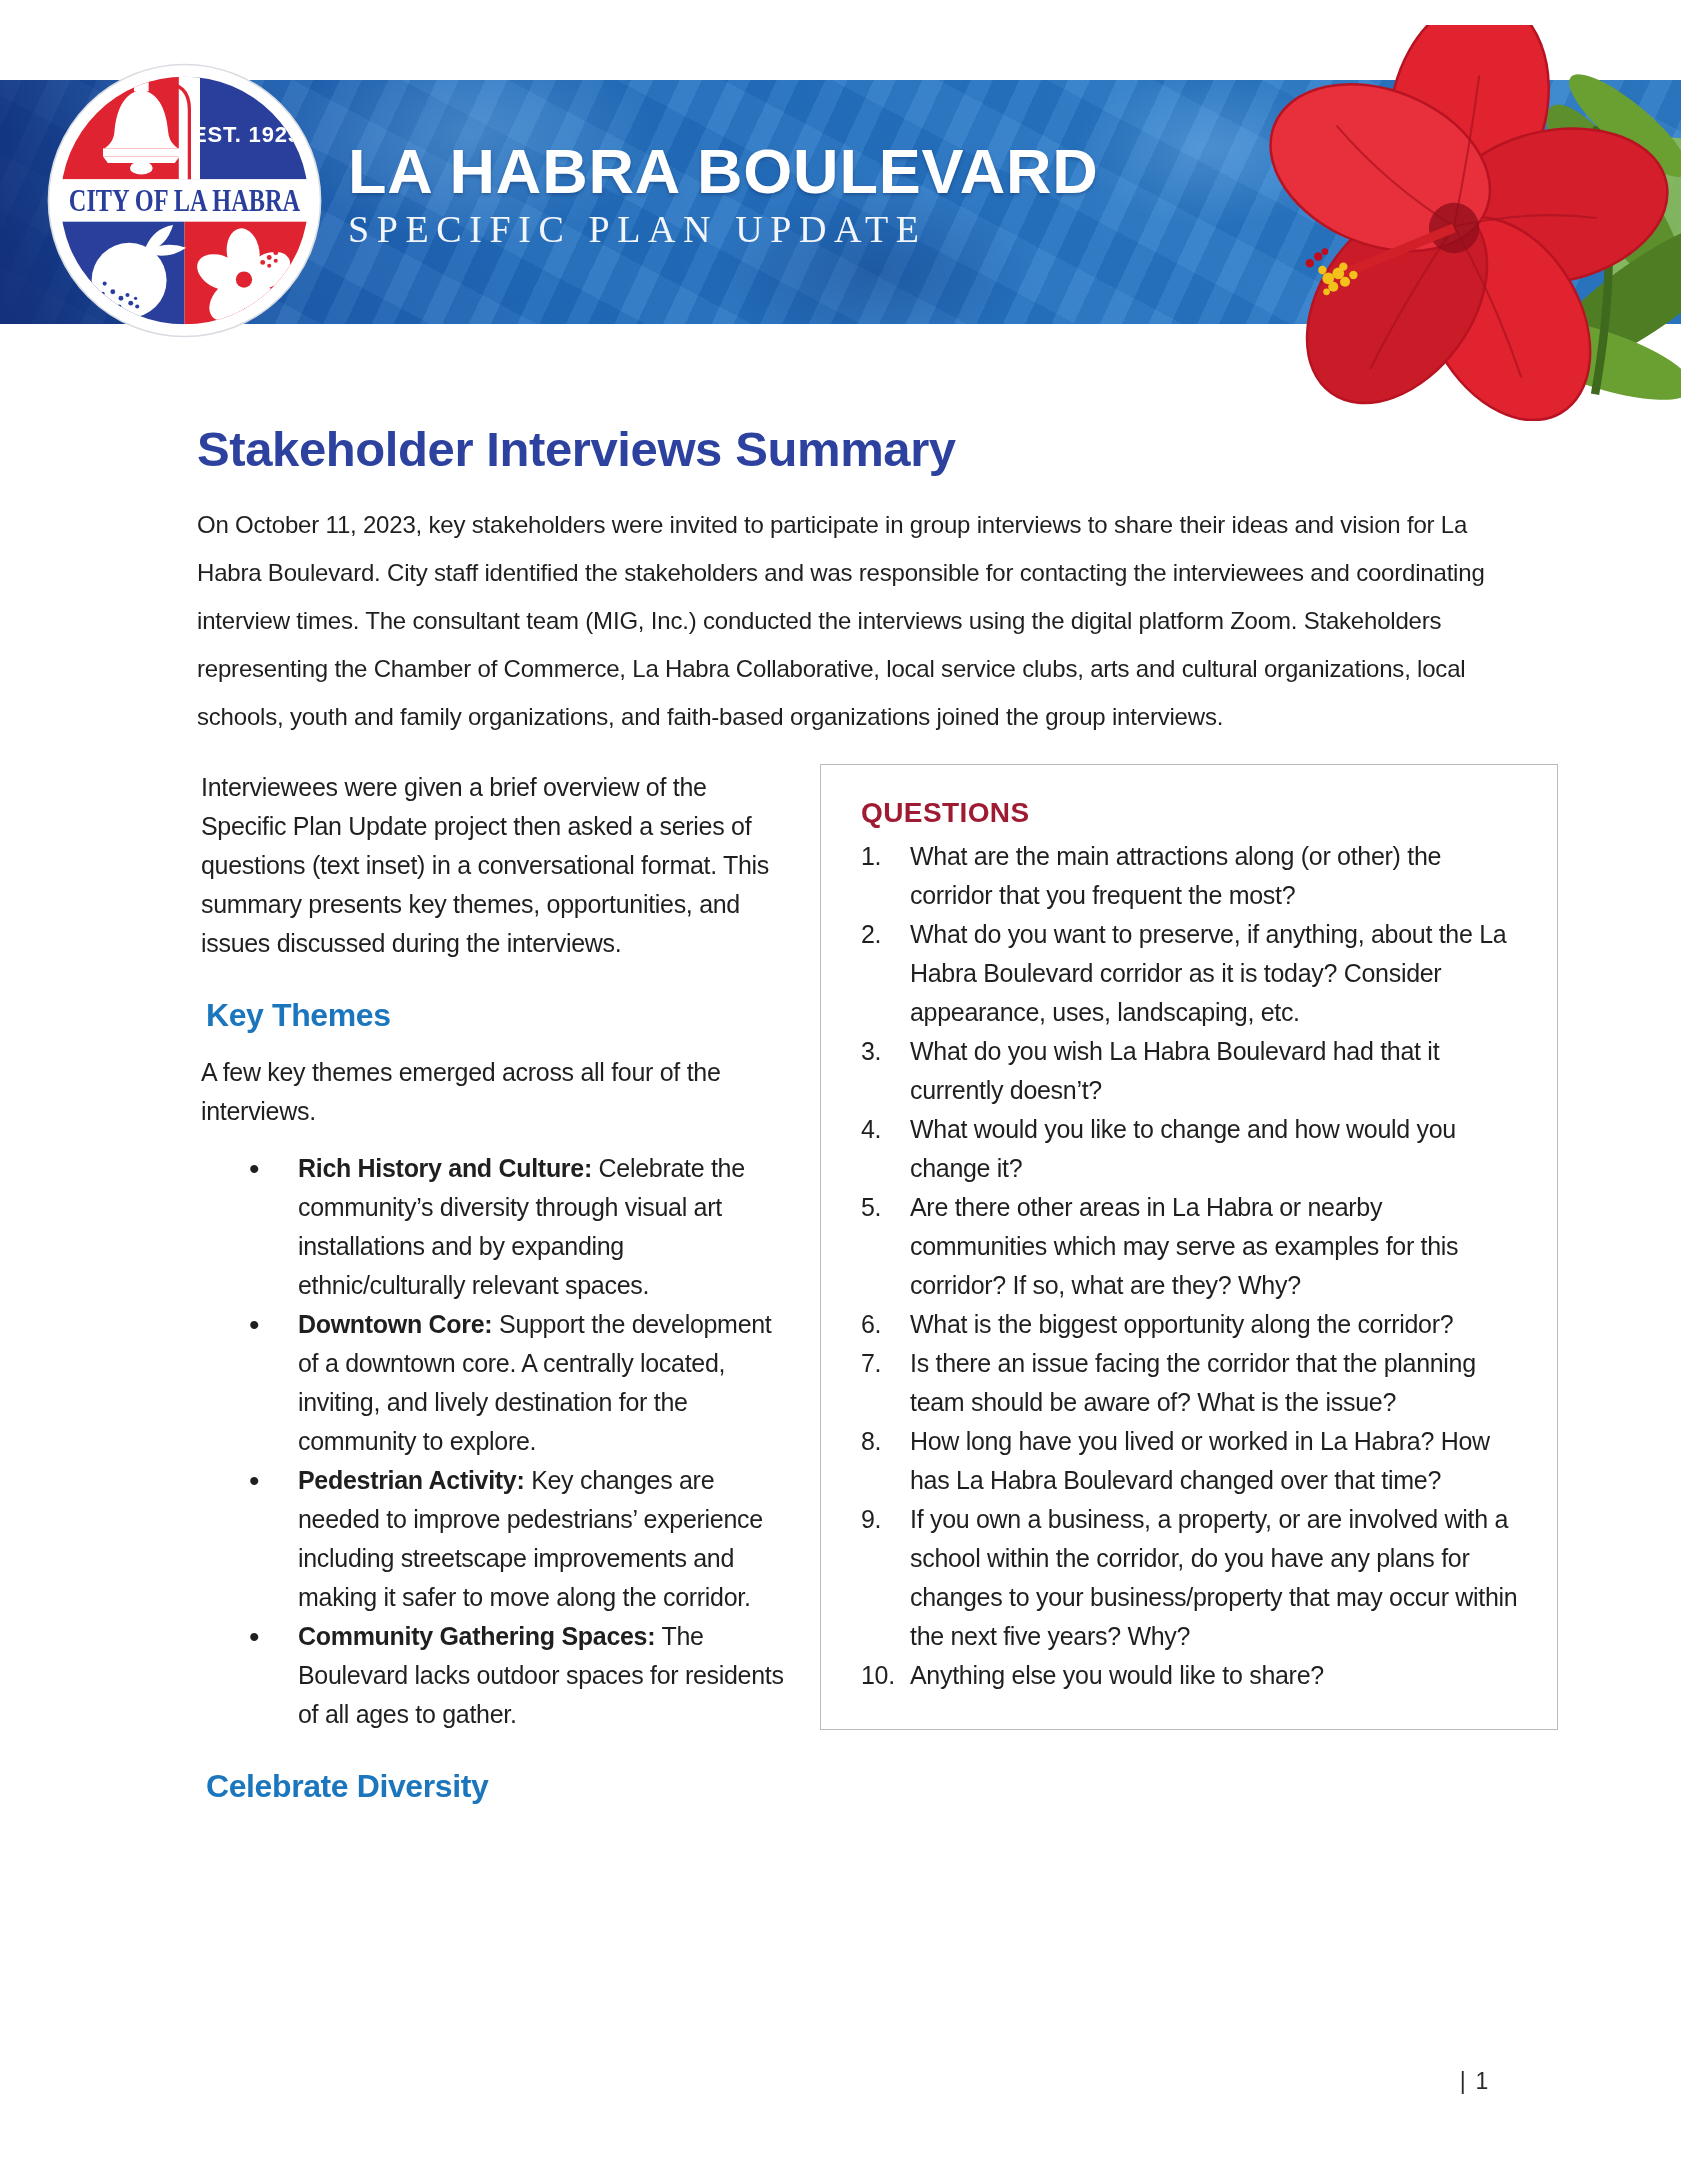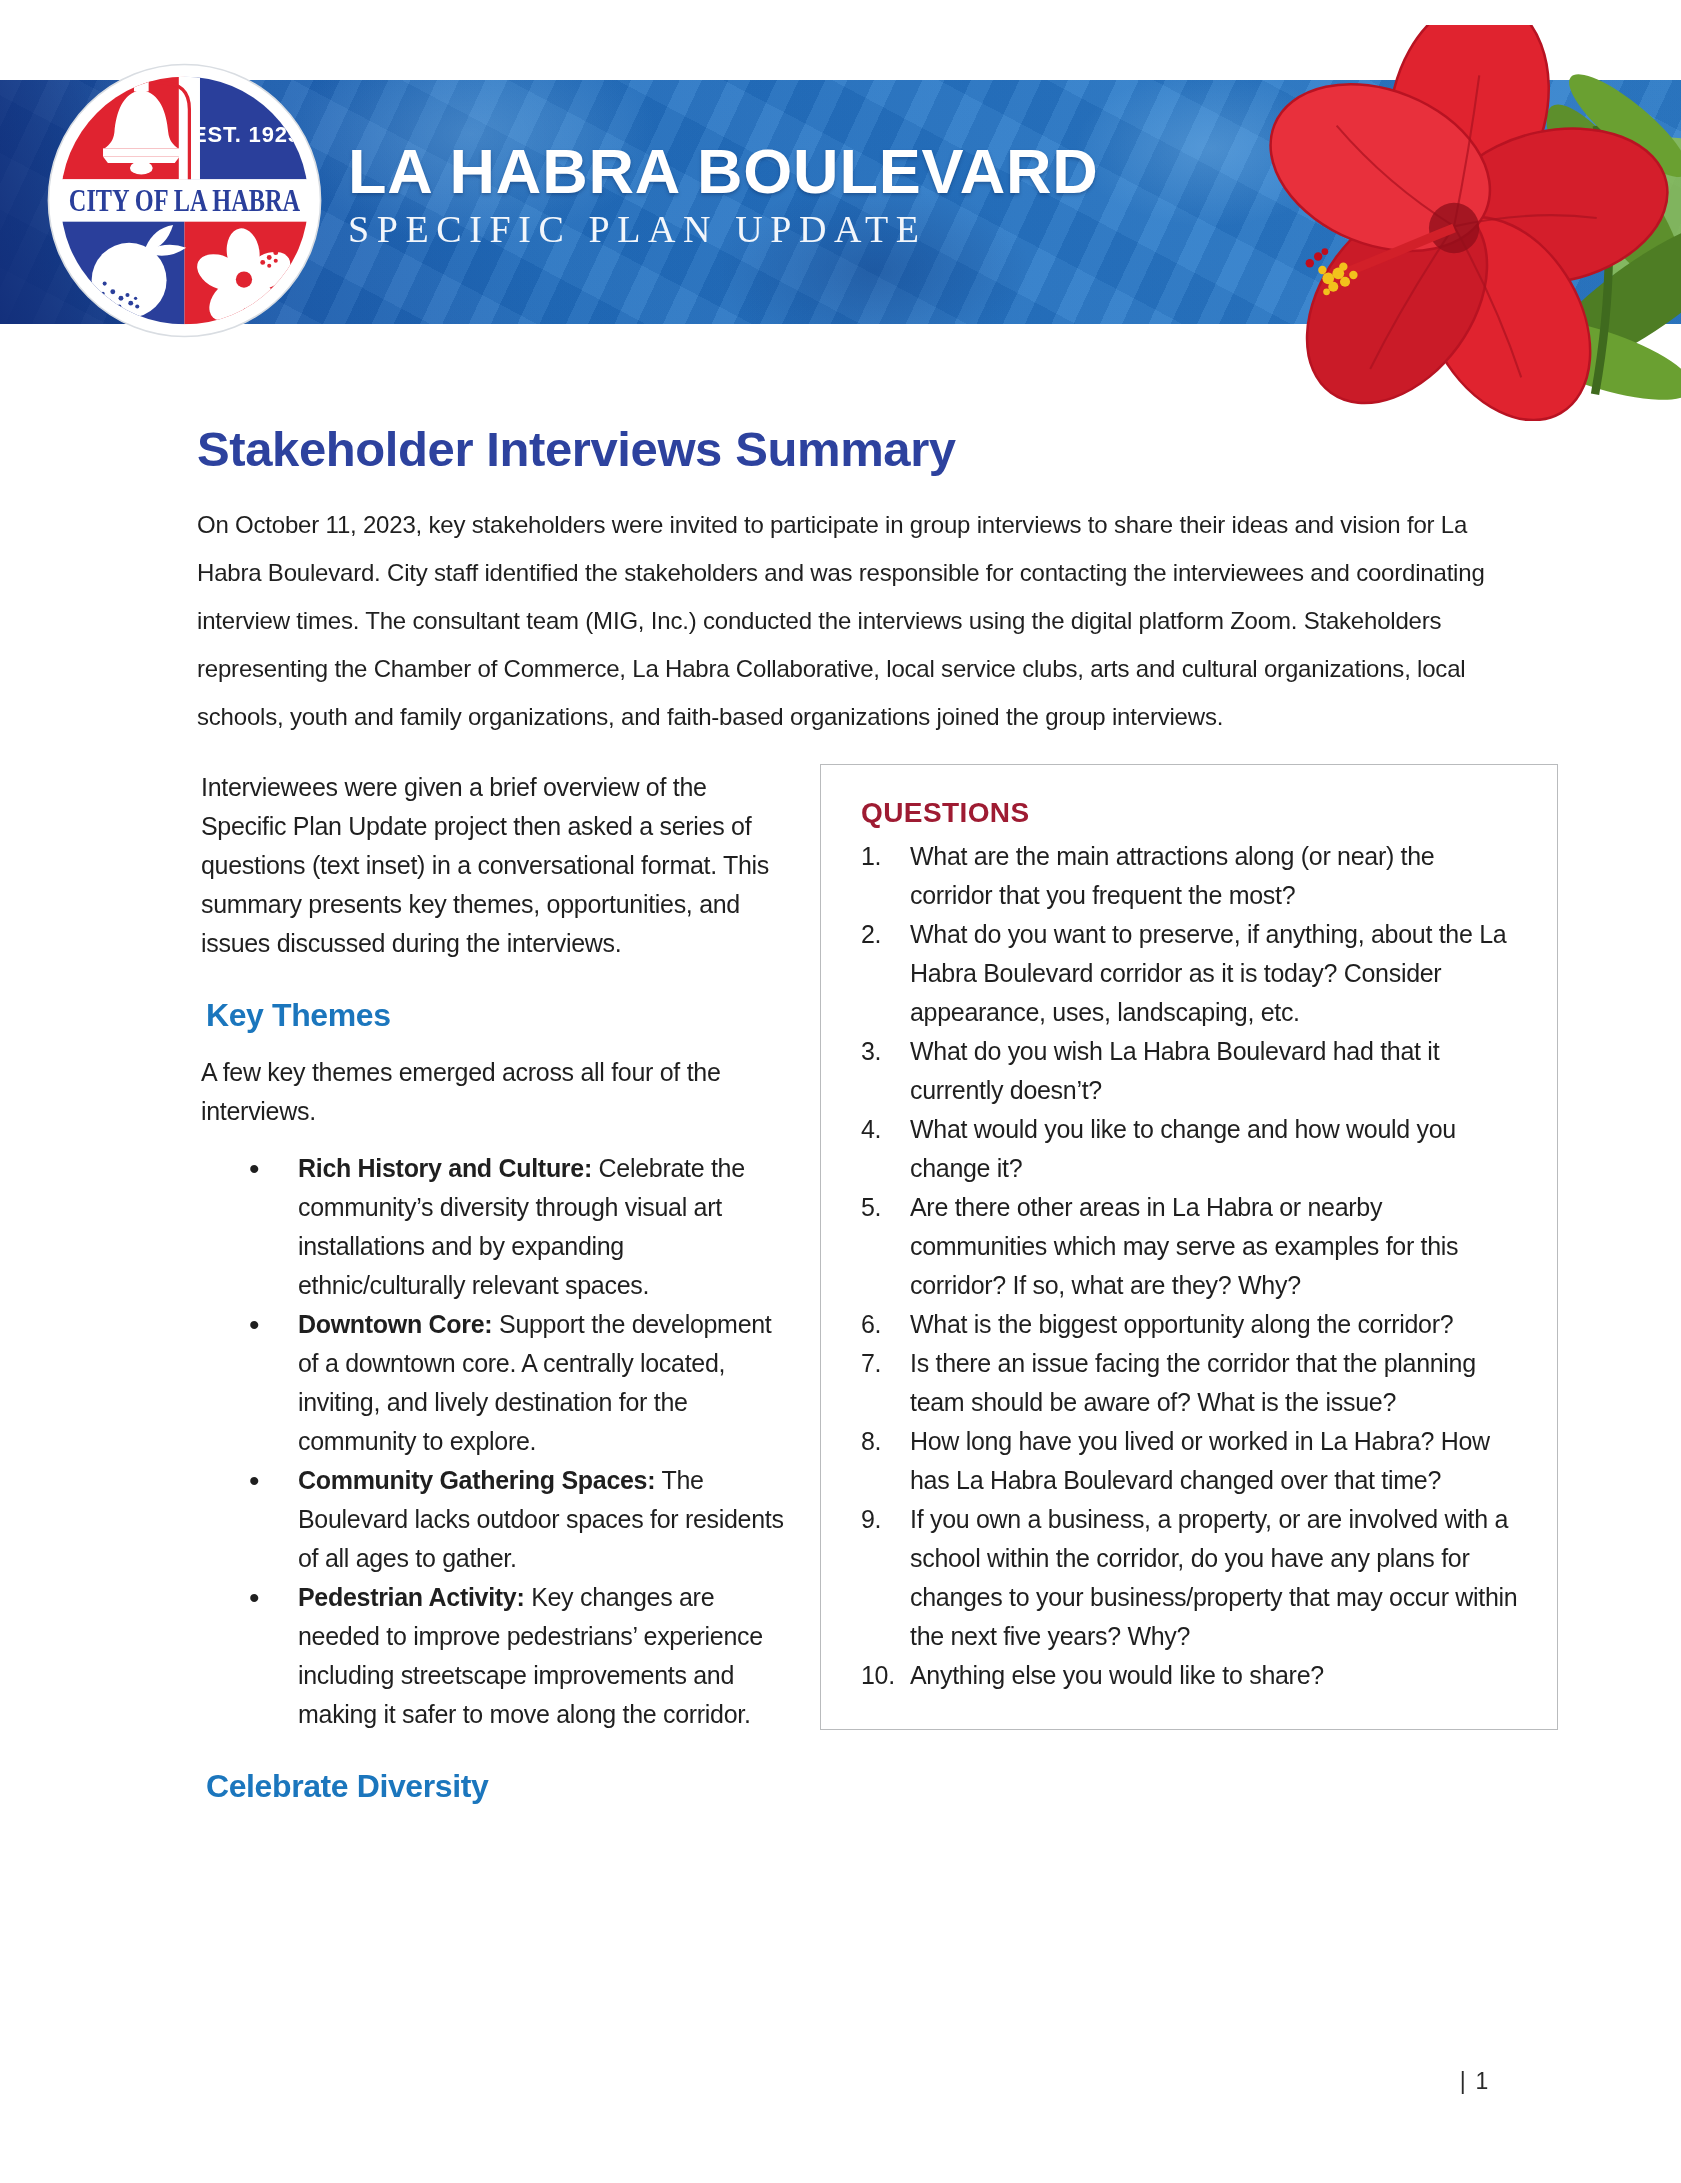--- a/index.html
+++ b/index.html
@@ -247,34 +247,34 @@
       <p>Interviewees were given a brief overview of the Specific Plan Update project then asked a series of questions (text inset) in a conversational format. This summary presents key themes, opportunities, and issues discussed during the interviews.</p>
 
       <h2 class="section-heading">Key Themes</h2>
       <p class="after-heading">A few key themes emerged across all four of the interviews.</p>
 
       <ul class="theme-list">
   <li><span class="b-label">Rich History and Culture:</span><span> Celebrate the community’s diversity through visual art installations and by expanding ethnic/culturally relevant spaces.</span></li>
 
   <li><span class="b-label">Downtown Core:</span><span> Support the development of a downtown core. A centrally located, inviting, and lively destination for the community to explore.</span></li>
 
+  <li><span class="b-label">Pedestrian Activity:</span><span> Key changes are needed to improve pedestrians’ experience including streetscape improvements and making it safer to move along the corridor.</span></li>
+
   <li><span class="b-label">Community Gathering Spaces:</span><span> The Boulevard lacks outdoor spaces for residents of all ages to gather.</span></li>
-
-  <li><span class="b-label">Pedestrian Activity:</span><span> Key changes are needed to improve pedestrians’ experience including streetscape improvements and making it safer to move along the corridor.</span></li>
 </ul>
 
       <h2 class="section-heading">Celebrate Diversity</h2>
     </div>
 
     <div class="q-box">
       <div class="q-heading">QUESTIONS</div>
       <ol class="q-list">
   <li>
             <span class="q-num">1.</span>
-            <span class="q-text">What are the main attractions along (or near) the corridor that you frequent the most?</span>
+            <span class="q-text">What are the main attractions along (or other) the corridor that you frequent the most?</span>
           </li>
 
   <li>
             <span class="q-num">2.</span>
             <span class="q-text">What do you want to preserve, if anything, about the La Habra Boulevard corridor as it is today? Consider appearance, uses, landscaping, etc.</span>
           </li>
 
   <li>
             <span class="q-num">3.</span>
             <span class="q-text">What do you wish La Habra Boulevard had that it currently doesn’t?</span>

